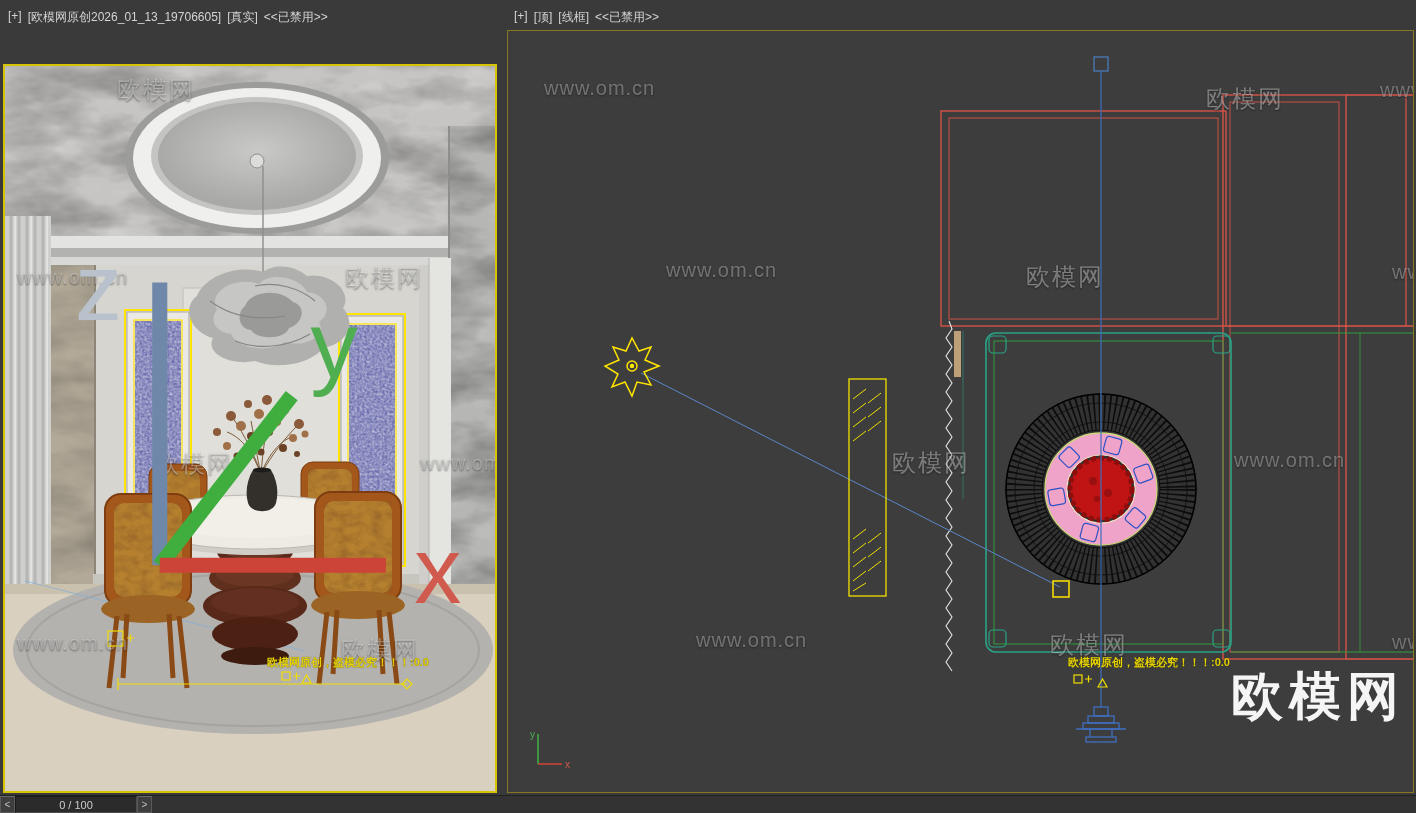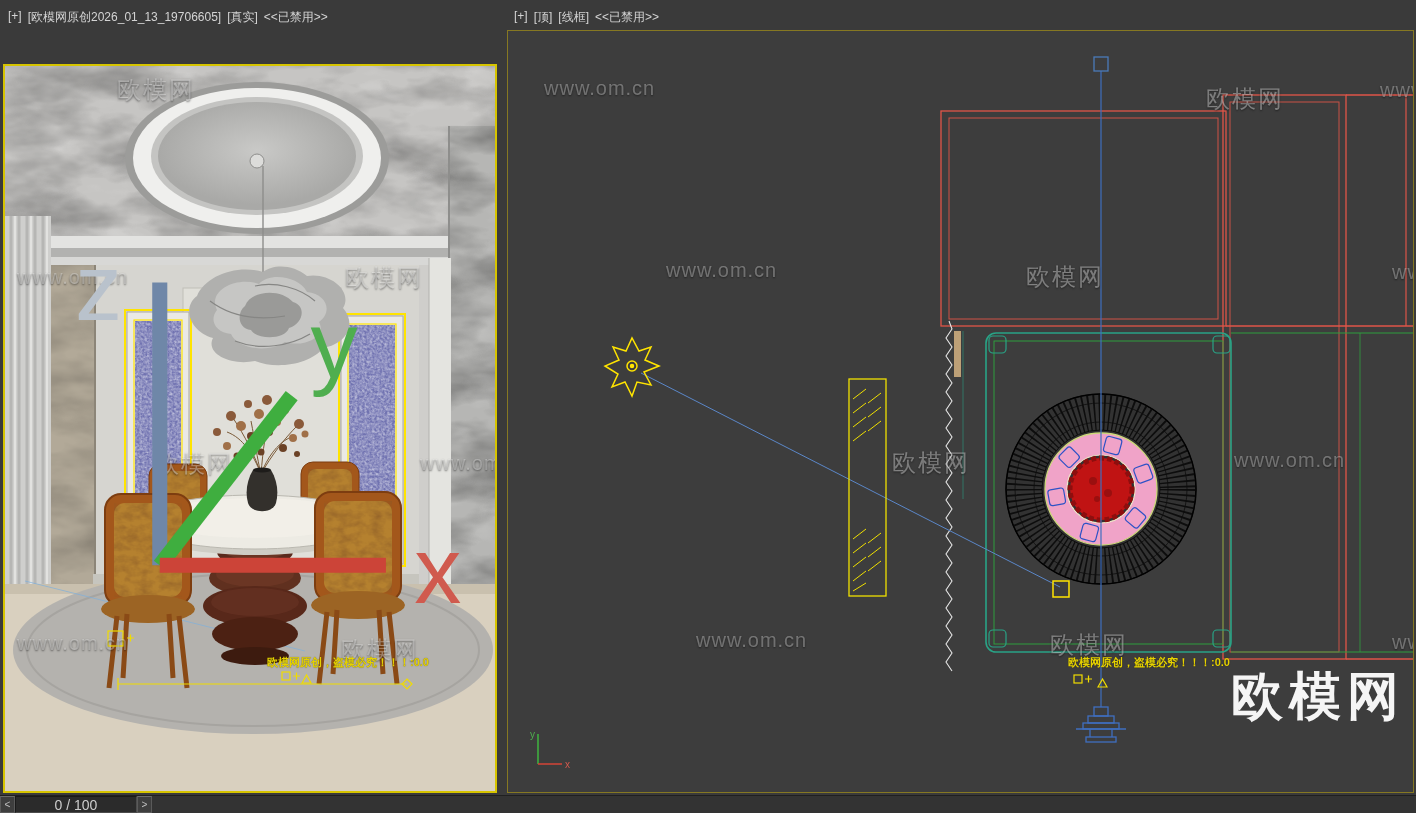--- a/index.html
+++ b/index.html
@@ -31,21 +31,21 @@
             color:#ffffff; opacity:.95; letter-spacing:6px; z-index:7; }
 
   .axis-gizmo { position:absolute; z-index:7; }
   .axis-gizmo text { font-family:"Liberation Sans",sans-serif; }
 
   .bottom-bar { position:absolute; left:0; bottom:0; width:1416px; height:18px; background:#333333;
                 border-top:1px solid #202020; display:flex; align-items:stretch; z-index:9; }
   .tl-btn { width:15px; background:#3e3e3e; border:1px solid #5a5a5a; border-top-color:#6a6a6a;
             color:#c0c0c0; font-size:10px; display:flex; align-items:center; justify-content:center; cursor:pointer; }
   .tl-value { width:122px; background:#2b2b2b; border:1px solid #1a1a1a; border-bottom-color:#4c4c4c;
-              border-right-color:#4c4c4c; color:#cccccc; font-size:14px; display:flex; align-items:center;
+              border-right-color:#4c4c4c; color:#cccccc; font-size:11px; display:flex; align-items:center;
               justify-content:center; cursor:ew-resize; }
 </style>
 </head>
 <body>
 
 <div id="app">
 
   <div class="vp-caption left-caption">
     <span>[+]</span>
     <span>[欧模网原创2026_01_13_19706605]</span>

